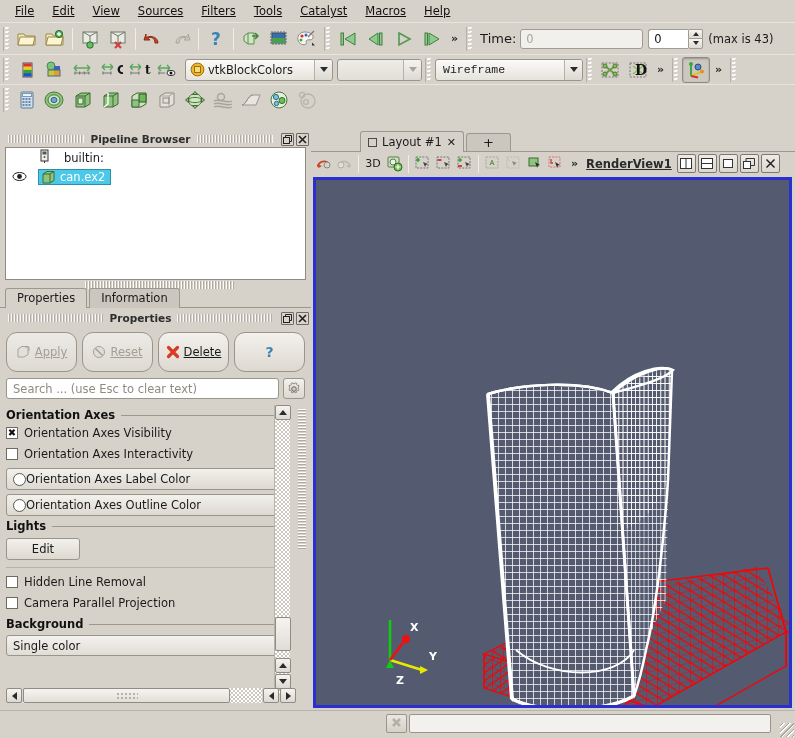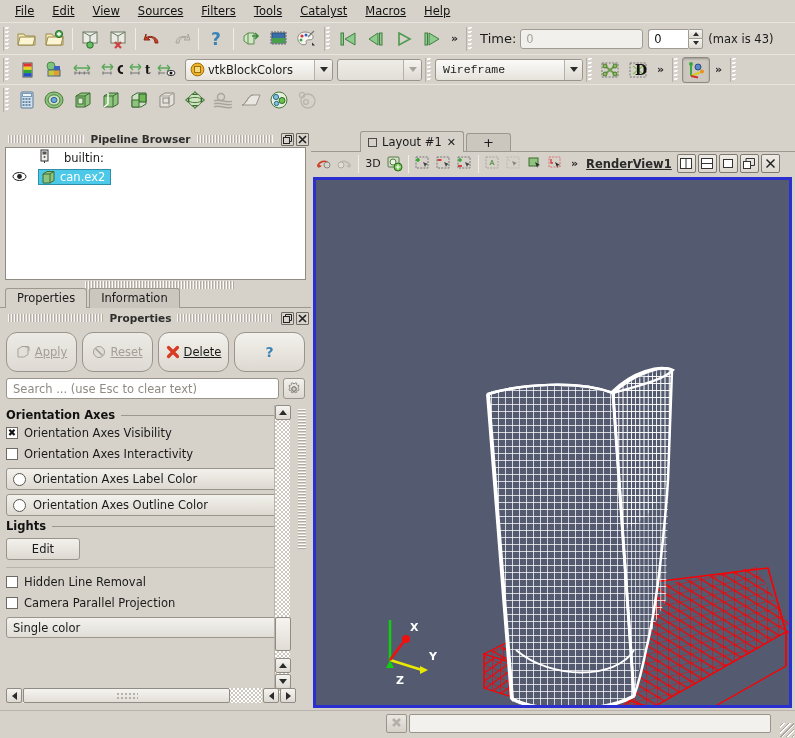--- a/index.html
+++ b/index.html
@@ -182,21 +182,21 @@
     display:flex;align-items:center;justify-content:center;
   }
   .chk.checked::after {
     content:"\2716"; font-size:10px; line-height:1; color:#111; font-family:"DejaVu Sans",sans-serif;
   }
   .chk-label { font-size:11.5px; }
 
   .colorbtn {
     height:22px; border:1px solid #9a958c; border-radius:3px;
     background: linear-gradient(180deg,#f3f1ec,#ddd9d1);
-    display:flex; align-items:center; gap:7px; padding-left:6px; margin-top:4px;
+    display:flex; align-items:center; padding-left:6px; margin-top:4px;
     font-size:11.5px; cursor:default;
   }
   .circ { width:13px;height:13px;border-radius:50%;border:1px solid #5b5750;background:#fff; flex:0 0 auto;}
 
   .editbtn {
     width:74px;height:22px;border:1px solid #9a958c;border-radius:3px;
     background: linear-gradient(180deg,#f3f1ec,#ddd9d1);
     display:flex;align-items:center;justify-content:center;font-size:11.5px;
     margin-top:5px; cursor:default;
   }
@@ -809,20 +809,24 @@
           <div class="chk-row" style="margin-top:3px;">
             <span class="chk"></span>
             <span class="chk-label">Hidden Line Removal</span>
           </div>
 
           <div class="chk-row">
             <span class="chk"></span>
             <span class="chk-label">Camera Parallel Projection</span>
           </div>
 
+          <div class="grp-head" style="margin-top:4px;">
+            <span class="t">Background</span>
+            <span class="line"></span>
+          </div>
 
           <div class="bgcombo">Single color</div>
         </div>
 
         <div class="vscroll">
           <div class="sb-btn" style="top:0;">
               <span class="tri-u"></span>
             </div>
           <div class="sb-thumb" style="top:212px;height:34px;"></div>
           <div class="sb-btn" style="top:253px;">

